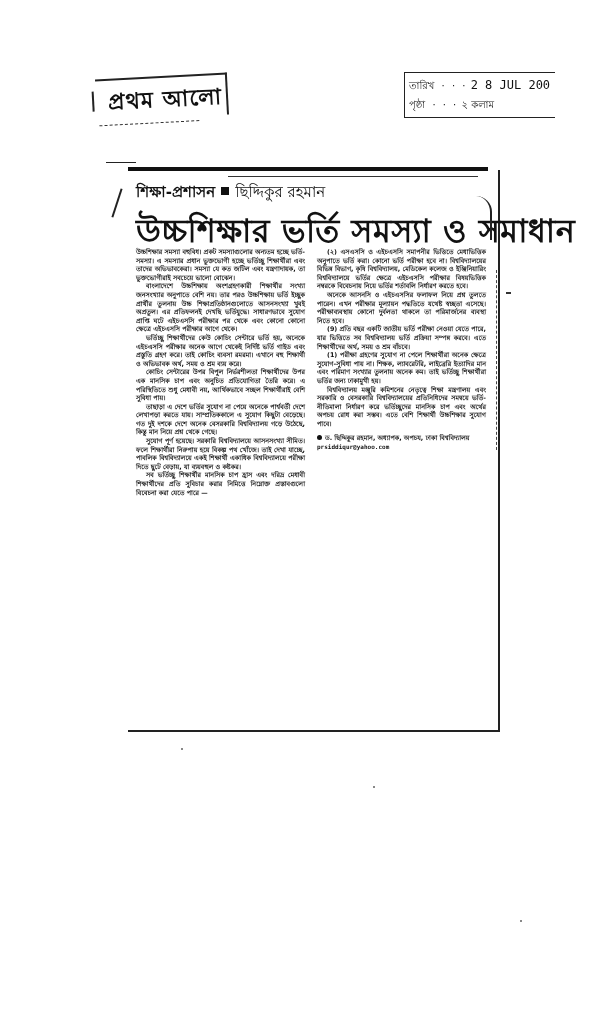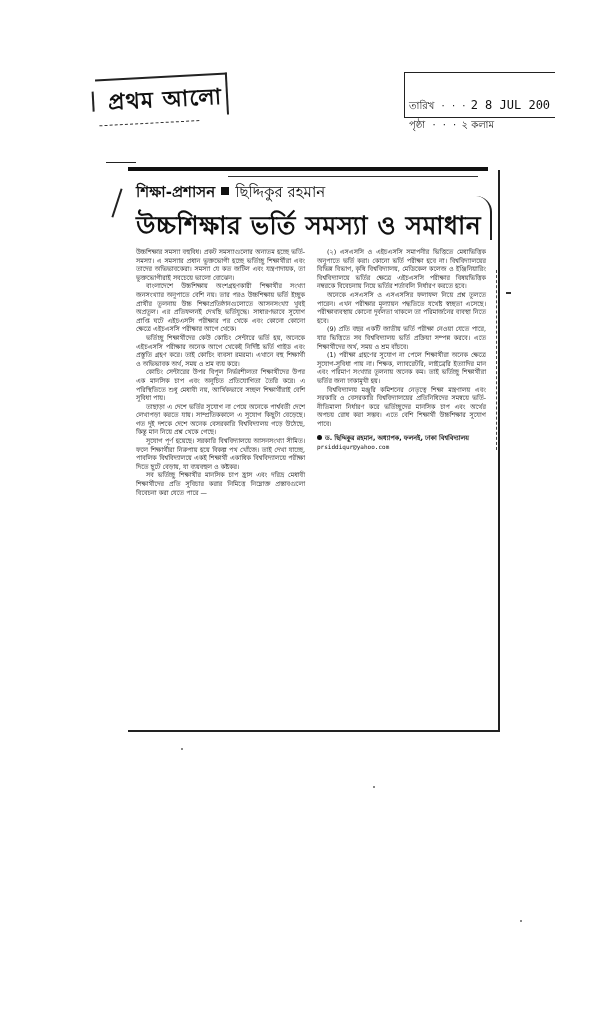--- a/index.html
+++ b/index.html
@@ -20,21 +20,21 @@
     letter-spacing: 1px; white-space: nowrap;
   }
   
   .datestamp {
     position: absolute; left: 404px; top: 72px; width: 150px; height: 44px;
     border-top: 1px solid #222; border-left: 1px solid #222; border-bottom: 1px solid #222;
   }
   .datestamp .row { position: absolute; left: 4px; font-size: 10px; white-space: nowrap; }
   .datestamp .row1 { top: 5px; }
   .datestamp .row2 { top: 24px; }
-  .datestamp .label { display: inline-block; margin-right: 4px; margin-top: 20px; }
+  .datestamp .label { display: inline-block; margin-right: 4px; }
   .datestamp .dots { display: inline-block; letter-spacing: 2px; }
   .datestamp .value { font-family: "DejaVu Sans Mono", monospace; font-size: 12px; font-weight: normal; }
   .datestamp .scribble { display: inline-block; font-size: 10px; }
 
   
   .clip {
     position: absolute; left: 128px; top: 170px; width: 370px; height: 560px;
     border-right: 2px solid #222; border-bottom: 2px solid #222;
   }
   .clip .topline-left { position: absolute; left: -22px; top: -8px; width: 30px; border-top: 1px solid #222; }
@@ -45,32 +45,32 @@
   .clip .slash {
     position: absolute; left: -12px; top: 18px; width: 2px; height: 30px; background: #222;
     transform: rotate(18deg);
   }
   .kicker {
     position: absolute; left: 8px; top: 10px; font-size: 15px; font-weight: bold; white-space: nowrap; text-align: right;
   }
   .kicker .square { display: inline-block; width: 8px; height: 8px; background: #111; margin: 0 6px 2px 6px; }
   .kicker .author { font-weight: normal; }
   .headline {
-    position: absolute; left: 8px; top: 36px; font-size: 25px; font-weight: bold;
+    position: absolute; left: 8px; top: 36px; font-size: 32px; font-weight: bold;
     white-space: nowrap; letter-spacing: 0.5px;
   }
   .headline-curve {
     position: absolute; right: 6px; top: 26px; width: 14px; height: 44px;
     border-right: 2px solid #222; border-top-right-radius: 20px;
   }
   .columns {
     position: absolute; left: 8px; top: 78px; width: 350px; display: flex; gap: 12px;
   }
   .col { width: 169px; font-size: 6.4px; line-height: 8.6px; text-align: justify; }
-  .col p { margin: 0; text-indent: 10px; }
+  .col p { margin: 0; text-indent: 10px; font-weight: bold; }
   .col p.noindent { text-indent: 0; }
   .byline { margin-top: 6px !important; text-indent: 0 !important; font-weight: bold; }
   .byline .dot { display: inline-block; width: 5px; height: 5px; background: #111; border-radius: 50%; margin-right: 3px; }
   .email { font-family: "DejaVu Sans Mono", monospace; font-size: 6px; text-indent: 0 !important; }
 
   .right-marks { position: absolute; left: 496px; top: 270px; width: 2px; height: 180px; border-left: 1px dashed #444; }
   .dash-mark { position: absolute; left: 506px; top: 292px; width: 5px; height: 2px; background: #333; }
   .specks { position: absolute; width: 2px; height: 2px; background: #888; }
 </style>
 </head>
@@ -113,25 +113,25 @@
       <p class="noindent">উচ্চশিক্ষার সমস্যা বহুবিধ। প্রকট সমস্যাগুলোর অন্যতম হচ্ছে ভর্তি-সমস্যা। এ সমস্যার প্রধান ভুক্তভোগী হচ্ছে ভর্তিচ্ছু শিক্ষার্থীরা এবং তাদের অভিভাবকেরা। সমস্যা যে কত জটিল এবং যন্ত্রণাদায়ক, তা ভুক্তভোগীরাই সবচেয়ে ভালো বোঝেন।</p>
       <p>বাংলাদেশে উচ্চশিক্ষায় অংশগ্রহণকারী শিক্ষার্থীর সংখ্যা জনসংখ্যার অনুপাতে বেশি নয়। তার পরও উচ্চশিক্ষায় ভর্তি ইচ্ছুক প্রার্থীর তুলনায় উচ্চ শিক্ষাপ্রতিষ্ঠানগুলোতে আসনসংখ্যা খুবই অপ্রতুল। এর প্রতিফলনই দেখছি ভর্তিযুদ্ধে। সাধারণভাবে সুযোগ প্রাপ্তি ঘটে এইচএসসি পরীক্ষার পর থেকে এবং কোনো কোনো ক্ষেত্রে এইচএসসি পরীক্ষার আগে থেকে।</p>
       <p>ভর্তিচ্ছু শিক্ষার্থীদের কেউ কোচিং সেন্টারে ভর্তি হয়, অনেকে এইচএসসি পরীক্ষার অনেক আগে থেকেই নির্দিষ্ট ভর্তি গাইড এবং প্রস্তুতি গ্রহণ করে। তাই কোচিং ব্যবসা রমরমা। এখানে বহু শিক্ষার্থী ও অভিভাবক অর্থ, সময় ও শ্রম ব্যয় করে।</p>
       <p>কোচিং সেন্টারের উপর বিপুল নির্ভরশীলতা শিক্ষার্থীদের উপর এক মানসিক চাপ এবং অনুচিত প্রতিযোগিতা তৈরি করে। এ পরিস্থিতিতে শুধু মেধাবী নয়, আর্থিকভাবে সচ্ছল শিক্ষার্থীরাই বেশি সুবিধা পায়।</p>
       <p>তাছাড়া এ দেশে ভর্তির সুযোগ না পেয়ে অনেকে পার্শ্ববর্তী দেশে লেখাপড়া করতে যায়। সাম্প্রতিককালে এ সুযোগ কিছুটা বেড়েছে। গত দুই দশকে দেশে অনেক বেসরকারি বিশ্ববিদ্যালয় গড়ে উঠেছে, কিন্তু মান নিয়ে প্রশ্ন থেকে গেছে।</p>
       <p>সুযোগ পূর্ণ হয়েছে। সরকারি বিশ্ববিদ্যালয়ে আসনসংখ্যা সীমিত। ফলে শিক্ষার্থীরা নিরুপায় হয়ে বিকল্প পথ খোঁজে। তাই দেখা যাচ্ছে, পাবলিক বিশ্ববিদ্যালয়ে একই শিক্ষার্থী একাধিক বিশ্ববিদ্যালয়ে পরীক্ষা দিতে ছুটে বেড়ায়, যা ব্যয়বহুল ও কষ্টকর।</p>
       <p>সব ভর্তিচ্ছু শিক্ষার্থীর মানসিক চাপ হ্রাস এবং দরিদ্র মেধাবী শিক্ষার্থীদের প্রতি সুবিচার করার নিমিত্তে নিম্নোক্ত প্রস্তাবগুলো বিবেচনা করা যেতে পারে —</p>
     </div>
     <div class="col">
       <p>(২) এসএসসি ও এইচএসসি সমাপনীর ভিত্তিতে মেধাভিত্তিক অনুপাতে ভর্তি করা। কোনো ভর্তি পরীক্ষা হবে না। বিশ্ববিদ্যালয়ের বিভিন্ন বিভাগ, কৃষি বিশ্ববিদ্যালয়, মেডিকেল কলেজ ও ইঞ্জিনিয়ারিং বিশ্ববিদ্যালয়ে ভর্তির ক্ষেত্রে এইচএসসি পরীক্ষার বিষয়ভিত্তিক নম্বরকে বিবেচনায় নিয়ে ভর্তির শর্তাবলি নির্ধারণ করতে হবে।</p>
-      <p>অনেকে এসএসসি ও এসএসসির ফলাফল নিয়ে প্রশ্ন তুলতে পারেন। এখন পরীক্ষার মূল্যায়ন পদ্ধতিতে যথেষ্ট স্বচ্ছতা এসেছে। পরীক্ষাব্যবস্থায় কোনো দুর্বলতা থাকলে তা পরিমার্জনের ব্যবস্থা নিতে হবে।</p>
+      <p>অনেকে আসনসি ও এইচএসসির ফলাফল নিয়ে প্রশ্ন তুলতে পারেন। এখন পরীক্ষার মূল্যায়ন পদ্ধতিতে যথেষ্ট স্বচ্ছতা এসেছে। পরীক্ষাব্যবস্থায় কোনো দুর্বলতা থাকলে তা পরিমার্জনের ব্যবস্থা নিতে হবে।</p>
       <p>(9) প্রতি বছর একটি জাতীয় ভর্তি পরীক্ষা নেওয়া যেতে পারে, যার ভিত্তিতে সব বিশ্ববিদ্যালয় ভর্তি প্রক্রিয়া সম্পন্ন করবে। এতে শিক্ষার্থীদের অর্থ, সময় ও শ্রম বাঁচবে।</p>
       <p>(1) পরীক্ষা গ্রহণের সুযোগ না পেলে শিক্ষার্থীরা অনেক ক্ষেত্রে সুযোগ-সুবিধা পায় না। শিক্ষক, ল্যাবরেটরি, লাইব্রেরি ইত্যাদির মান এবং পরিমাণ সংখ্যার তুলনায় অনেক কম। তাই ভর্তিচ্ছু শিক্ষার্থীরা ভর্তির জন্য ঢাকামুখী হয়।</p>
       <p>বিশ্ববিদ্যালয় মঞ্জুরি কমিশনের নেতৃত্বে শিক্ষা মন্ত্রণালয় এবং সরকারি ও বেসরকারি বিশ্ববিদ্যালয়ের প্রতিনিধিদের সমন্বয়ে ভর্তি-নীতিমালা নির্ধারণ করে ভর্তিচ্ছুদের মানসিক চাপ এবং অর্থের অপচয় রোধ করা সম্ভব। এতে বেশি শিক্ষার্থী উচ্চশিক্ষার সুযোগ পাবে।</p>
-      <p class="byline"><span class="dot"></span><span>ড. ছিদ্দিকুর রহমান, অধ্যাপক, ফলনই, ঢাকা বিশ্ববিদ্যালয়</span></p>
+      <p class="byline"><span class="dot"></span><span>ড. ছিদ্দিকুর রহমান, অধ্যাপক, অপচয, ঢাকা বিশ্ববিদ্যালয়</span></p>
       <p class="email">prsiddiqur@yahoo.com</p>
     </div>
   </div>
 </div>
 
 <div class="right-marks"></div>
 <div class="dash-mark"></div>
 <div class="specks" style="left:181px; top:748px;"></div>
 <div class="specks" style="left:373px; top:786px;"></div>
 <div class="specks" style="left:520px; top:920px;"></div>

